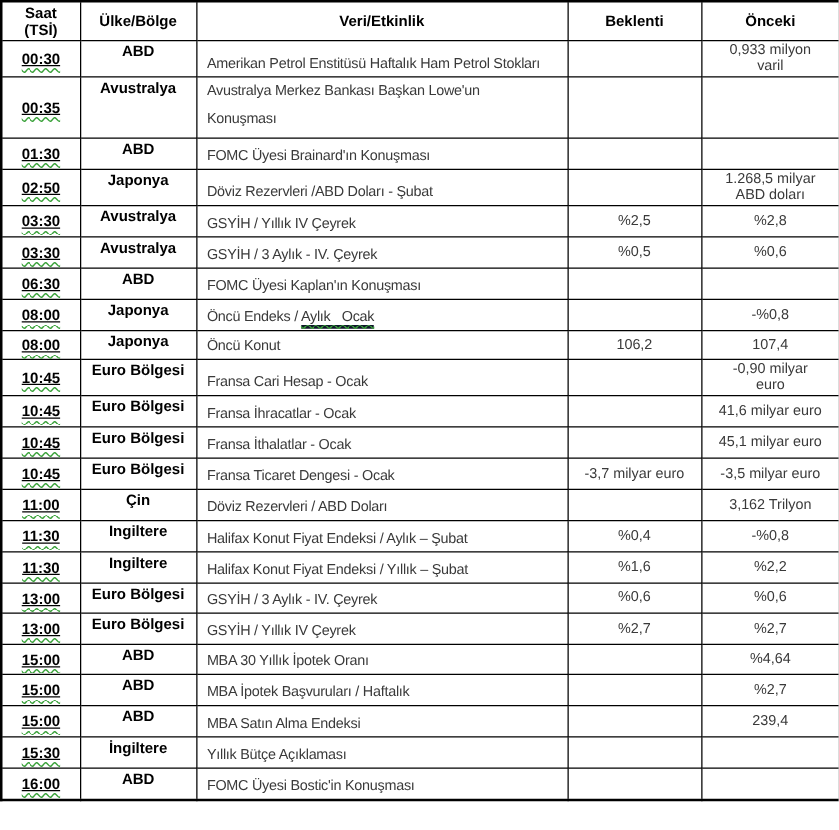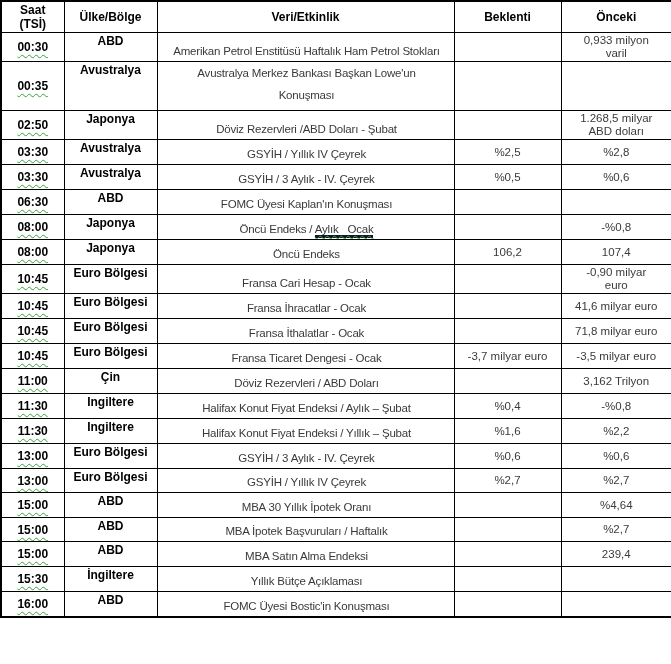--- a/index.html
+++ b/index.html
@@ -8,25 +8,25 @@
   th,td{border:1px solid #000;overflow:hidden;box-sizing:border-box;}
   thead th{height:17px;font-family:"Liberation Sans","DejaVu Sans",sans-serif;font-size:12px;
     font-weight:bold;color:#000;text-align:center;vertical-align:middle;padding:1px 14px;}
   td{font-family:"Liberation Sans","DejaVu Sans",sans-serif;font-size:11.5px;color:#333;}
   tbody tr{height:25px;}
   tbody tr:nth-child(1){height:27px;}
   tbody tr:nth-child(2){height:49px;}
   tbody tr:nth-child(9){height:23px;}
   tbody tr:nth-child(17),tbody tr:nth-child(19),tbody tr:nth-child(24){height:24px;}
   tbody tr:nth-child(25){height:21px;}
-  .col-time{text-align:center;vertical-align:middle;font-weight:bold;font-size:12px;color:#000;}
+  .col-time{text-align:center;vertical-align:middle;font-weight:bold;font-size:12px;color:#000;text-decoration:underline;}
   .squiggle{text-decoration-line:underline;text-decoration-style:wavy;
     text-decoration-color:#3aa23a;text-decoration-thickness:1px;text-underline-offset:3px;}
   .col-country{text-align:center;vertical-align:top;font-weight:bold;font-size:12px;color:#000;padding-top:1px;}
-  .col-event{text-align:center;vertical-align:bottom;padding:0 6px 4px 8px;
+  .col-event{text-align:left;vertical-align:bottom;padding:0 6px 4px 8px;
     white-space:pre-line;letter-spacing:-0.2px;color:#3a3a3a;margin-left:37px;}
   .col-event.multiline{line-height:22px;}
   .col-expected,.col-previous{text-align:center;vertical-align:middle;line-height:13px;padding:1px 13px;color:#3a3a3a;}
   .u-solid{border-bottom:3px solid #0f172a;text-decoration-line:underline;text-decoration-style:wavy;
     text-decoration-color:#3aa23a;text-decoration-thickness:1px;text-underline-offset:2px;}
 </style>
 </head>
 <body>
 
 <div class="screen">
@@ -57,20 +57,27 @@
         </tr>
         <tr>
           <td class="col-time"><span class="squiggle">00:35</span></td>
           <td class="col-country">Avustralya</td>
           <td class="col-event multiline">Avustralya Merkez Bankası Başkan Lowe'un
 Konuşması</td>
           <td class="col-expected"></td>
           <td class="col-previous"></td>
         </tr>
         <tr>
+          <td class="col-time"><span class="squiggle">01:30</span></td>
+          <td class="col-country">ABD</td>
+          <td class="col-event">FOMC Üyesi Brainard'ın Konuşması</td>
+          <td class="col-expected"></td>
+          <td class="col-previous"></td>
+        </tr>
+        <tr>
           <td class="col-time"><span class="squiggle">02:50</span></td>
           <td class="col-country">Japonya</td>
           <td class="col-event">Döviz Rezervleri /ABD Doları - Şubat</td>
           <td class="col-expected"></td>
           <td class="col-previous">1.268,5 milyar ABD doları</td>
         </tr>
         <tr>
           <td class="col-time"><span class="squiggle">03:30</span></td>
           <td class="col-country">Avustralya</td>
           <td class="col-event">GSYİH / Yıllık IV Çeyrek</td>
@@ -94,21 +101,21 @@
         <tr>
           <td class="col-time"><span class="squiggle">08:00</span></td>
           <td class="col-country">Japonya</td>
           <td class="col-event">Öncü Endeks / <span class="u-solid">Aylık &nbsp;&nbsp;Ocak</span></td>
           <td class="col-expected"></td>
           <td class="col-previous">-%0,8</td>
         </tr>
         <tr>
           <td class="col-time"><span class="squiggle">08:00</span></td>
           <td class="col-country">Japonya</td>
-          <td class="col-event">Öncü Endeks</td>
+          <td class="col-event">Öncü Konut</td>
           <td class="col-expected">106,2</td>
           <td class="col-previous">107,4</td>
         </tr>
         <tr>
           <td class="col-time"><span class="squiggle">10:45</span></td>
           <td class="col-country">Euro Bölgesi</td>
           <td class="col-event">Fransa Cari Hesap - Ocak</td>
           <td class="col-expected"></td>
           <td class="col-previous">-0,90 milyar euro</td>
         </tr>
@@ -117,21 +124,21 @@
           <td class="col-country">Euro Bölgesi</td>
           <td class="col-event">Fransa İhracatlar - Ocak</td>
           <td class="col-expected"></td>
           <td class="col-previous">41,6 milyar euro</td>
         </tr>
         <tr>
           <td class="col-time"><span class="squiggle">10:45</span></td>
           <td class="col-country">Euro Bölgesi</td>
           <td class="col-event">Fransa İthalatlar - Ocak</td>
           <td class="col-expected"></td>
-          <td class="col-previous">71,8 milyar euro</td>
+          <td class="col-previous">45,1 milyar euro</td>
         </tr>
         <tr>
           <td class="col-time"><span class="squiggle">10:45</span></td>
           <td class="col-country">Euro Bölgesi</td>
           <td class="col-event">Fransa Ticaret Dengesi - Ocak</td>
           <td class="col-expected">-3,7 milyar euro</td>
           <td class="col-previous">-3,5 milyar euro</td>
         </tr>
         <tr>
           <td class="col-time"><span class="squiggle">11:00</span></td>

